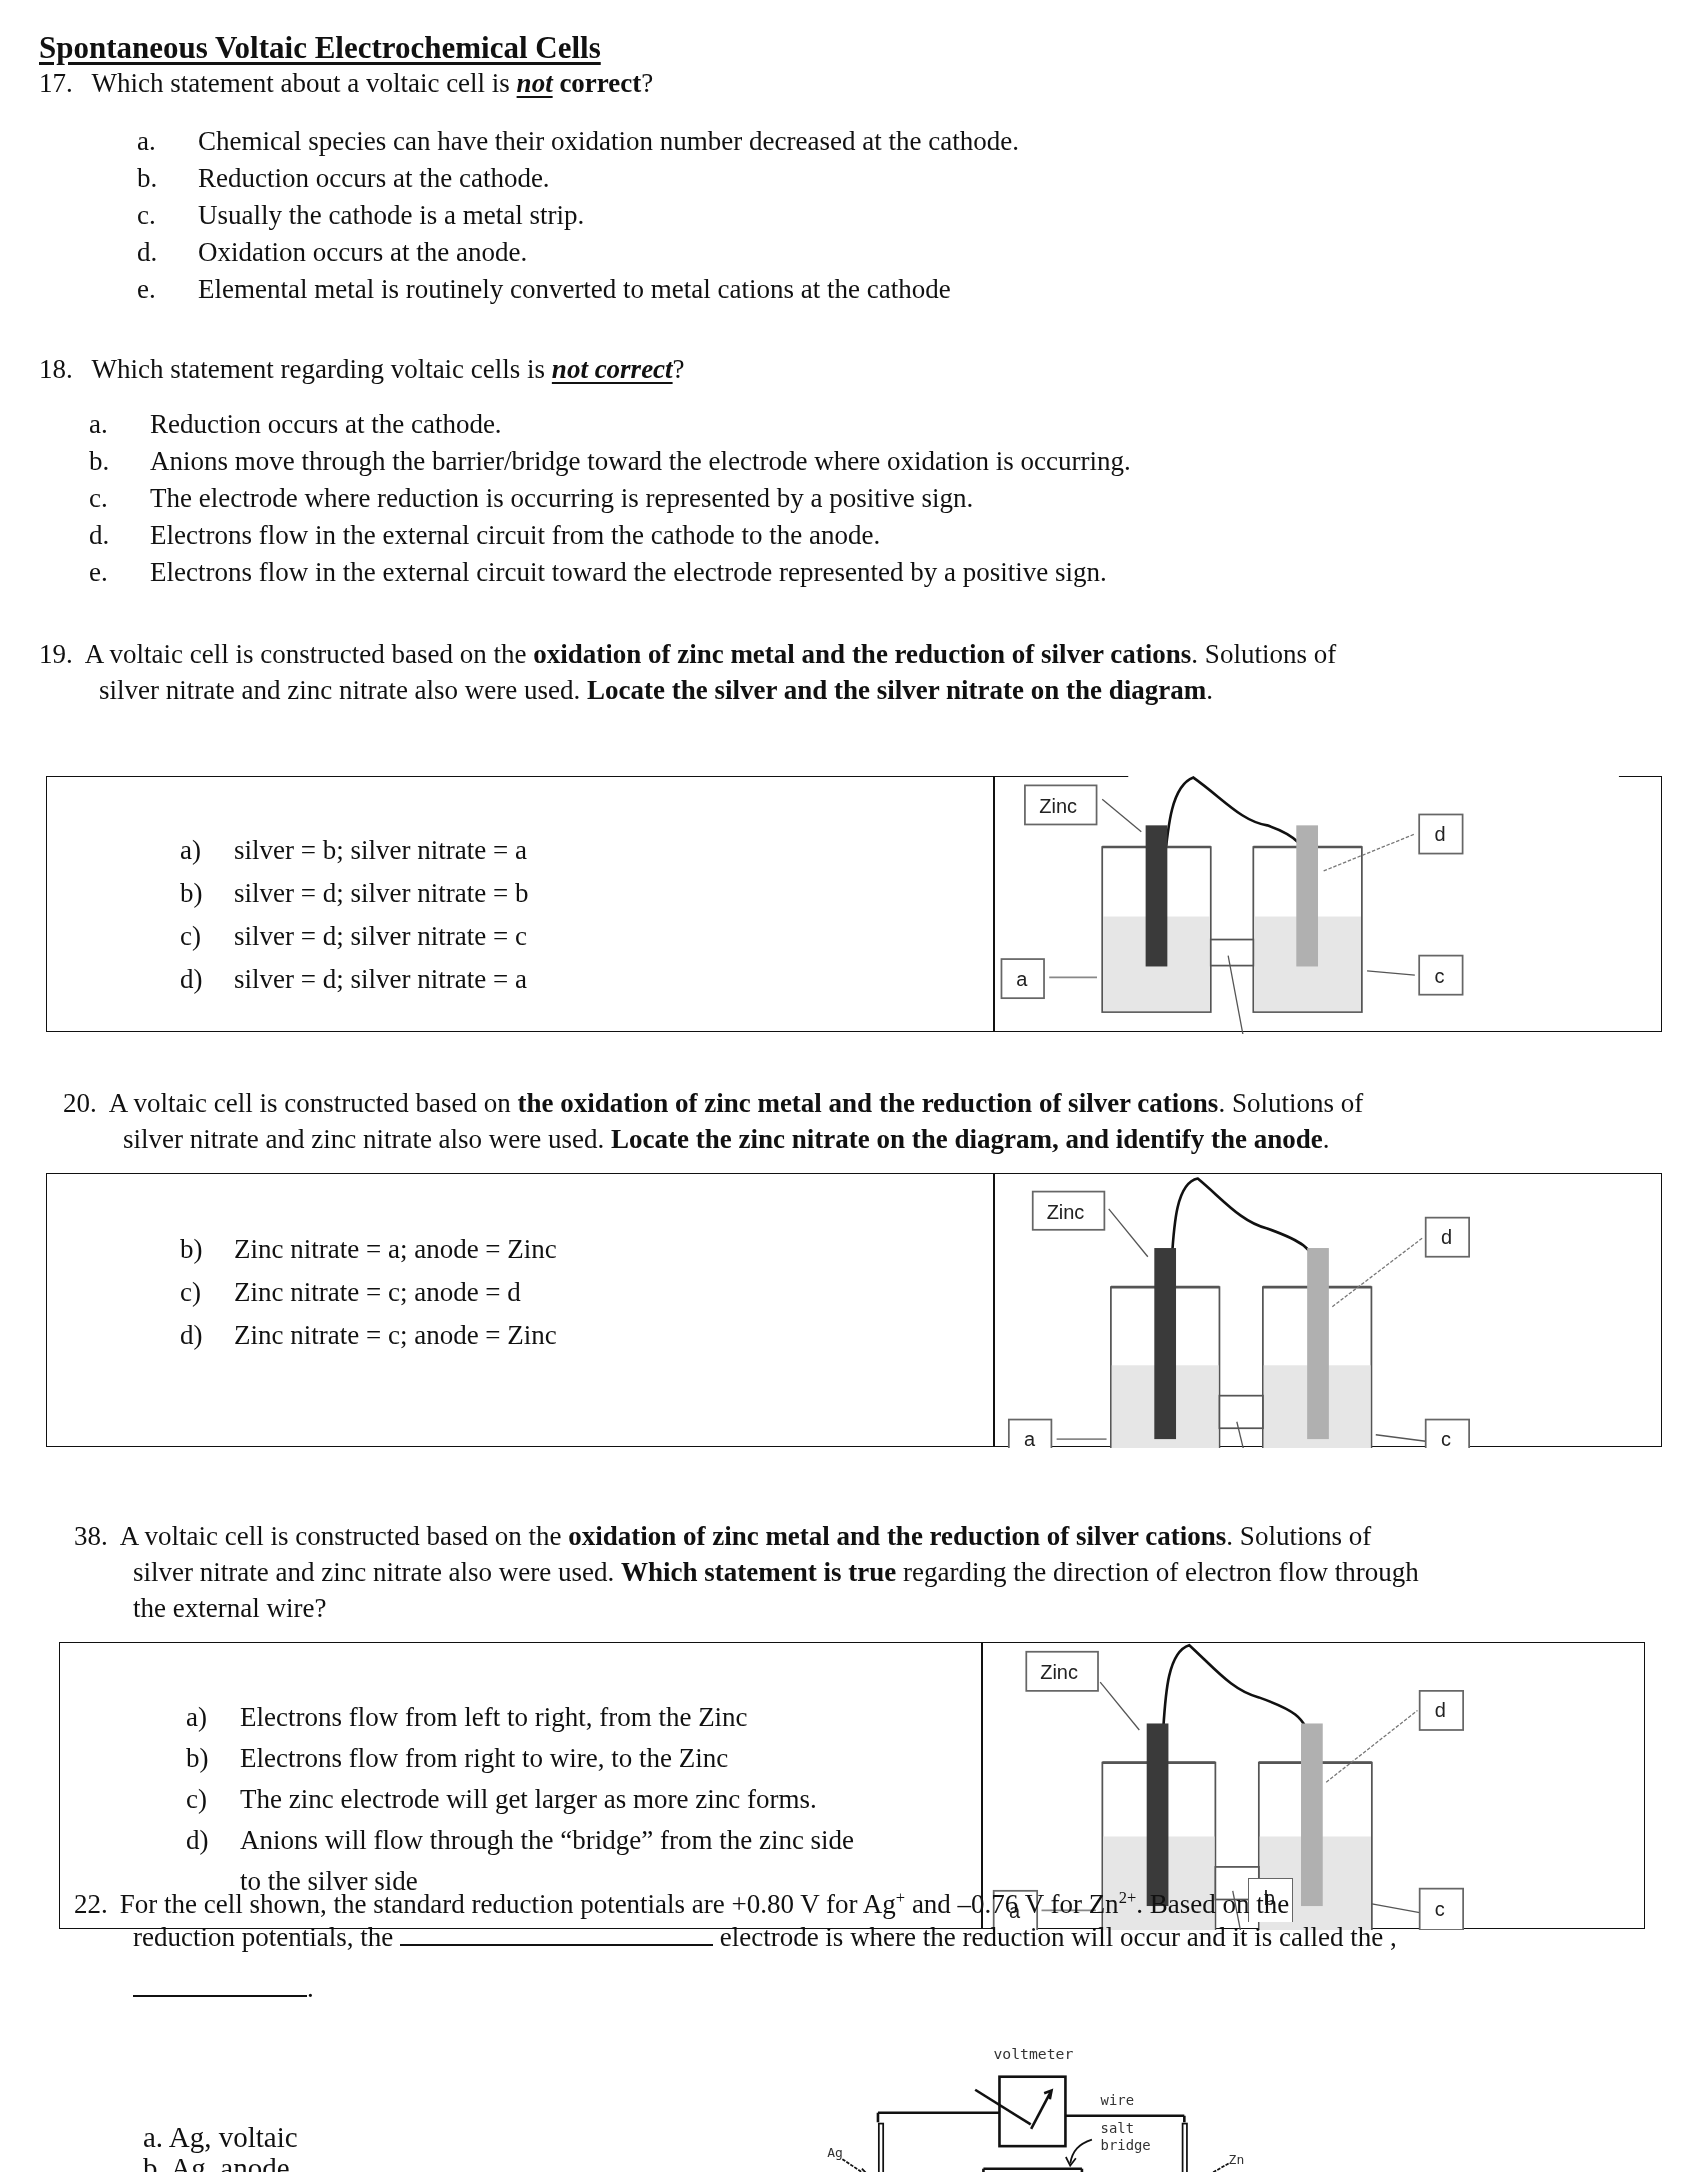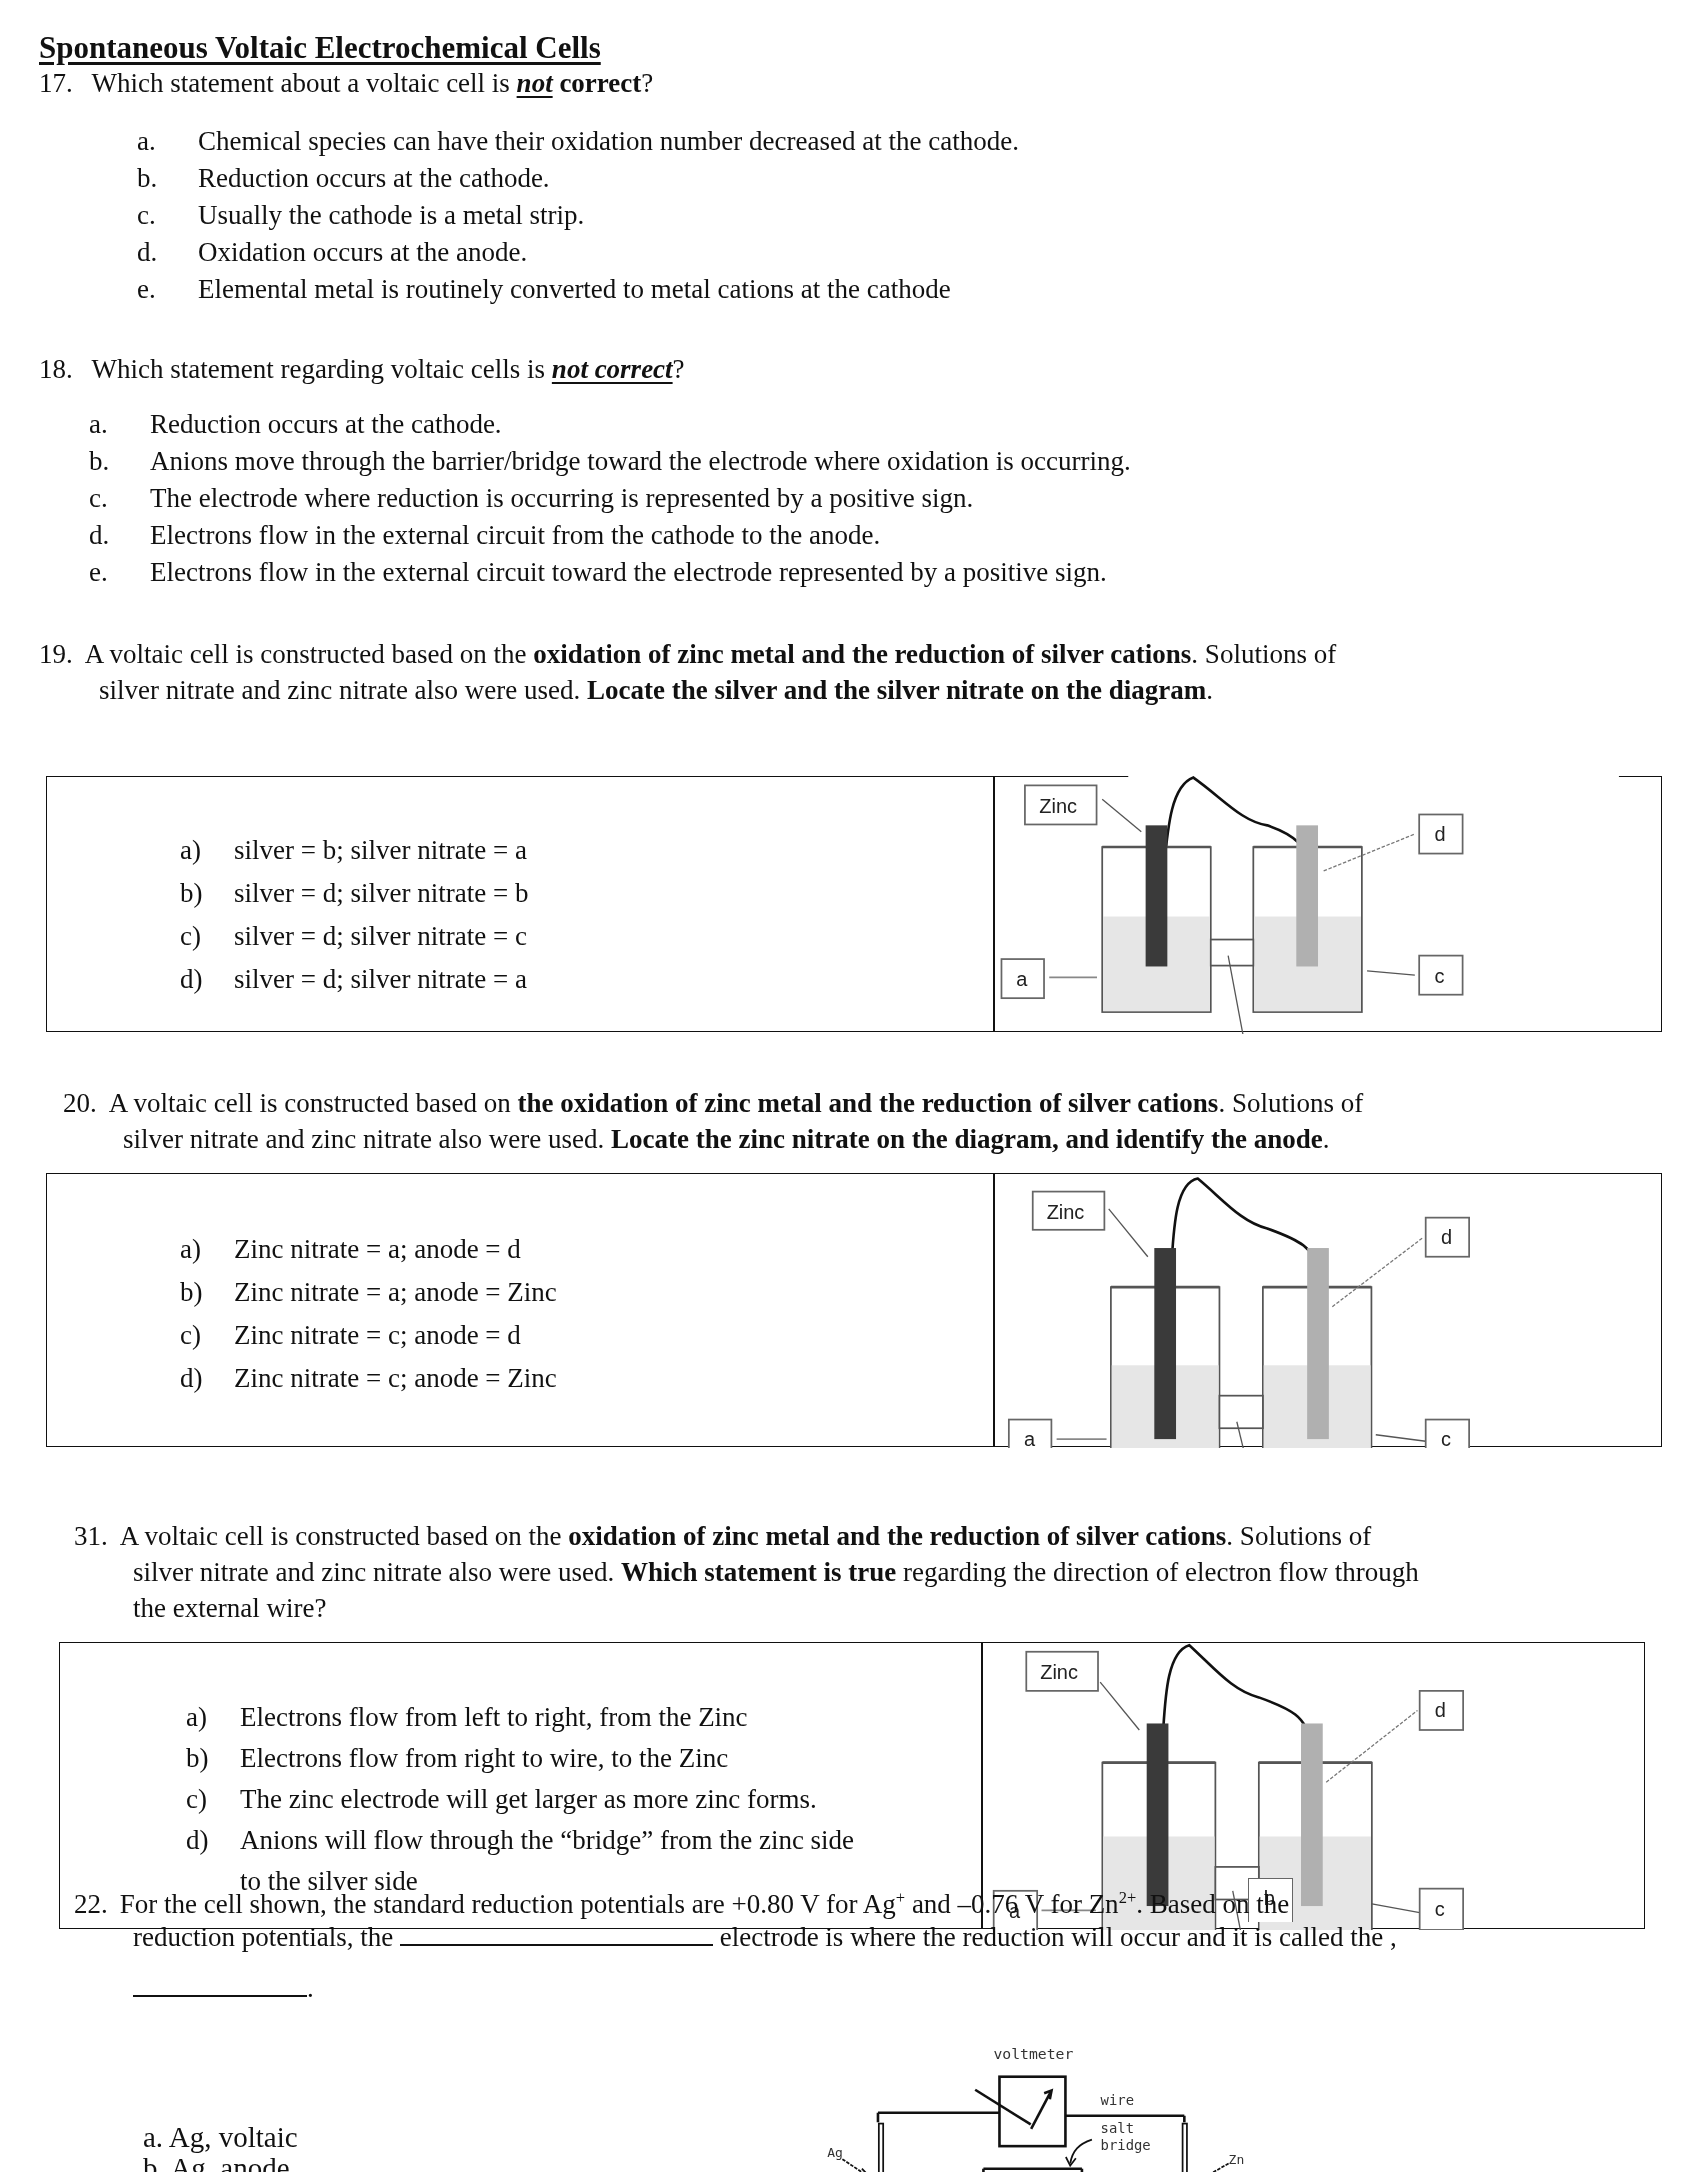--- a/index.html
+++ b/index.html
@@ -95,21 +95,20 @@
   </div>
 </div>
 
 <div class="abs q" style="left:63px;top:1085px;">
   <div><span>20.</span><span style="margin-left:12px">A voltaic cell is constructed based on </span><span class="u">the oxidation of zinc metal and the reduction of silver cations</span><span>. Solutions of</span></div>
   <div style="margin-left:60px"><span>silver nitrate and zinc nitrate also were used. </span><span class="u">Locate the zinc nitrate on the diagram, and identify the anode</span><span>.</span></div>
 </div>
 <div class="abs box" style="left:46px;top:1173px;width:1616px;height:274px;">
   <div class="divider" style="left:946px;"></div>
   <div class="abs" style="left:133px;top:54px;">
-    <div class="opt opt2" style="line-height:43px"><span class="lt">a)</span><span>Zinc nitrate = a; anode = d</span></div>
     <div class="opt opt2" style="line-height:43px"><span class="lt">b)</span><span>Zinc nitrate = a; anode = Zinc</span></div>
     <div class="opt opt2" style="line-height:43px"><span class="lt">c)</span><span>Zinc nitrate = c; anode = d</span></div>
     <div class="opt opt2" style="line-height:43px"><span class="lt">d)</span><span>Zinc nitrate = c; anode = Zinc</span></div>
   </div>
   <div class="abs diagram" style="left:951px;top:0px;">
     <svg width="660" height="274" viewBox="0 0 1520 630">
       <path d="M400 200 C 405 120, 410 20, 460 10 C 520 60, 560 110, 620 125 C 690 150, 735 170, 735 230 L 730 300" stroke="#111" stroke-width="6" fill="none"></path>
       <rect x="260" y="260" width="250" height="420" fill="#fff" stroke="#555" stroke-width="4" transform="translate(0,-0)"></rect>
       <rect x="262" y="440" width="246" height="238" fill="#e6e6e6"></rect>
       <rect x="610" y="260" width="250" height="420" fill="#fff" stroke="#555" stroke-width="4"></rect>
@@ -132,21 +131,21 @@
       <text class="lbl" x="60" y="625" font-size="46" fill="#222">a</text>
       <rect x="985" y="565" width="100" height="90" fill="#fff" stroke="#666" stroke-width="4"></rect>
       <text class="lbl" x="1020" y="625" font-size="46" fill="#222">c</text>
       <rect x="600" y="735" width="98" height="80" fill="#fff" stroke="#666" stroke-width="4"></rect>
       <text class="lbl" x="634" y="795" font-size="46" fill="#222">b</text>
     </svg>
   </div>
 </div>
 
 <div class="abs q" style="left:74px;top:1518px;">
-  <div><span>31.</span><span style="margin-left:12px">A voltaic cell is constructed based on the </span><span class="u">oxidation of zinc metal and the reduction of silver cations</span><span>. Solutions of</span></div>
+  <div><span>38.</span><span style="margin-left:12px">A voltaic cell is constructed based on the </span><span class="u">oxidation of zinc metal and the reduction of silver cations</span><span>. Solutions of</span></div>
   <div style="margin-left:59px"><span>silver nitrate and zinc nitrate also were used. </span><span class="u">Which statement is true</span><span> regarding the direction of electron flow through</span></div>
   <div style="margin-left:59px">the external wire?</div>
 </div>
 <div class="abs box" style="left:59px;top:1642px;width:1586px;height:287px;">
   <div class="divider" style="left:921px;"></div>
   <div class="abs" style="left:126px;top:54px;">
     <div class="opt opt2" style="line-height:41px"><span class="lt">a)</span><span>Electrons flow from left to right, from the Zinc</span></div>
     <div class="opt opt2" style="line-height:41px"><span class="lt">b)</span><span>Electrons flow from right to wire, to the Zinc</span></div>
     <div class="opt opt2" style="line-height:41px"><span class="lt">c)</span><span>The zinc electrode will get larger as more zinc forms.</span></div>
     <div class="opt opt2" style="line-height:41px"><span class="lt">d)</span><span>Anions will flow through the “bridge” from the zinc side</span></div>

